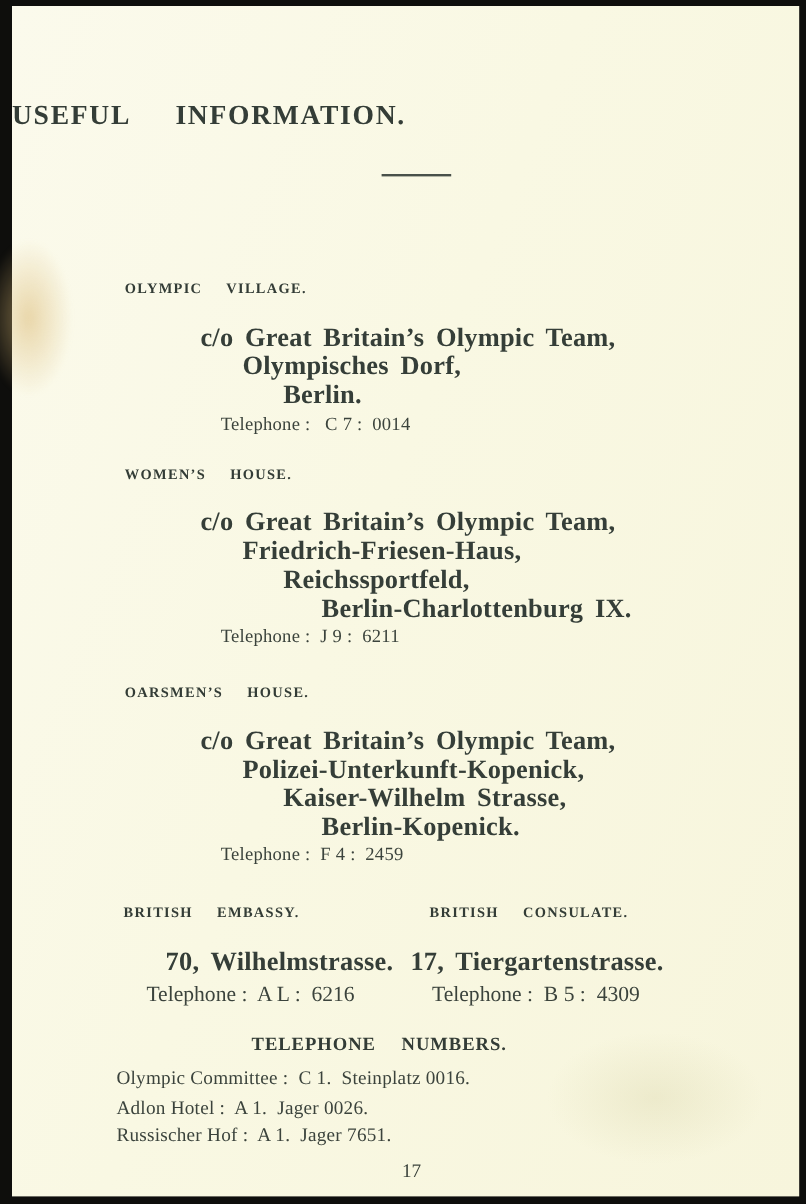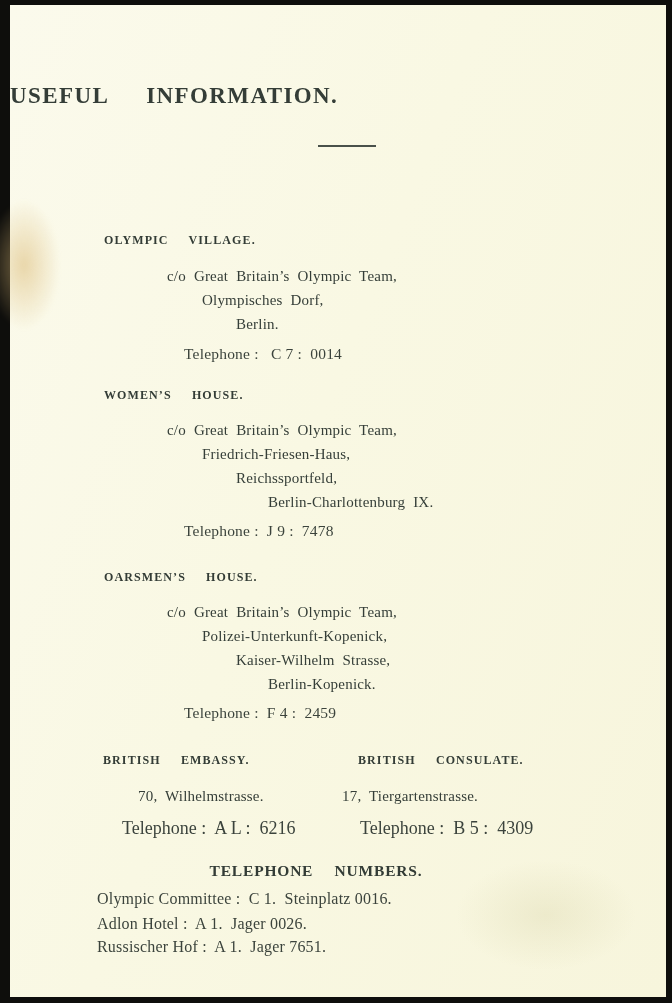--- a/index.html
+++ b/index.html
@@ -52,21 +52,21 @@
     color: #343d37;
   }
   .sec-head {
     left: 58px;
     font-size: 12px; font-weight: bold;
     letter-spacing: 1.1px; word-spacing: 6px;
     color: #333c36;
     margin-left: 36px;
   }
   .addr {
-    font-size: 15px; font-weight: normal;
+    font-size: 22px; font-weight: bold;
     letter-spacing: 0.2px; word-spacing: 4px;
     color: #353e38;
   }
   .ind0 { left: 157px; }
   .ind1 { left: 192px; }
   .ind2 { left: 226px; }
   .ind3 { left: 258px; }
   .tel {
     left: 174px;
     font-size: 15.5px;
@@ -115,21 +115,21 @@
     <div class="line addr ind2" style="top:311px">Berlin.</div>
     <div class="line tel" style="top:340px">Telephone :   C 7 :  0014</div>
   </section>
 
   <section>
     <div class="line sec-head" style="top:383px">WOMEN’S  HOUSE.</div>
     <div class="line addr ind0" style="top:417px">c/o Great Britain’s Olympic Team,</div>
     <div class="line addr ind1" style="top:441px">Friedrich-Friesen-Haus,</div>
     <div class="line addr ind2" style="top:465px">Reichssportfeld,</div>
     <div class="line addr ind3" style="top:489px">Berlin-Charlottenburg IX.</div>
-    <div class="line tel" style="top:517px">Telephone :  J 9 :  7478</div>
+    <div class="line tel" style="top:517px">Telephone :  J 9 :  6211</div>
   </section>
 
   <section>
     <div class="line sec-head" style="top:565px">OARSMEN’S  HOUSE.</div>
     <div class="line addr ind0" style="top:599px">c/o Great Britain’s Olympic Team,</div>
     <div class="line addr ind1" style="top:623px">Polizei-Unterkunft-Kopenick,</div>
     <div class="line addr ind2" style="top:647px">Kaiser-Wilhelm Strasse,</div>
     <div class="line addr ind3" style="top:671px">Berlin-Kopenick.</div>
     <div class="line tel" style="top:699px">Telephone :  F 4 :  2459</div>
   </section>
@@ -146,13 +146,14 @@
     <div class="col-tel con-tel" style="top:813px">Telephone :  B 5 :  4309</div>
   </section>
 
   <section>
     <div class="line tn-head">TELEPHONE  NUMBERS.</div>
     <div class="line tn-entry" style="top:885px">Olympic Committee :  C 1.  Steinplatz 0016.</div>
     <div class="line tn-entry" style="top:910px">Adlon Hotel :  A 1.  Jager 0026.</div>
     <div class="line tn-entry" style="top:933px">Russischer Hof :  A 1.  Jager 7651.</div>
   </section>
 
+  <div class="line pagenum">17</div>
 </div>
 
 </body></html>

